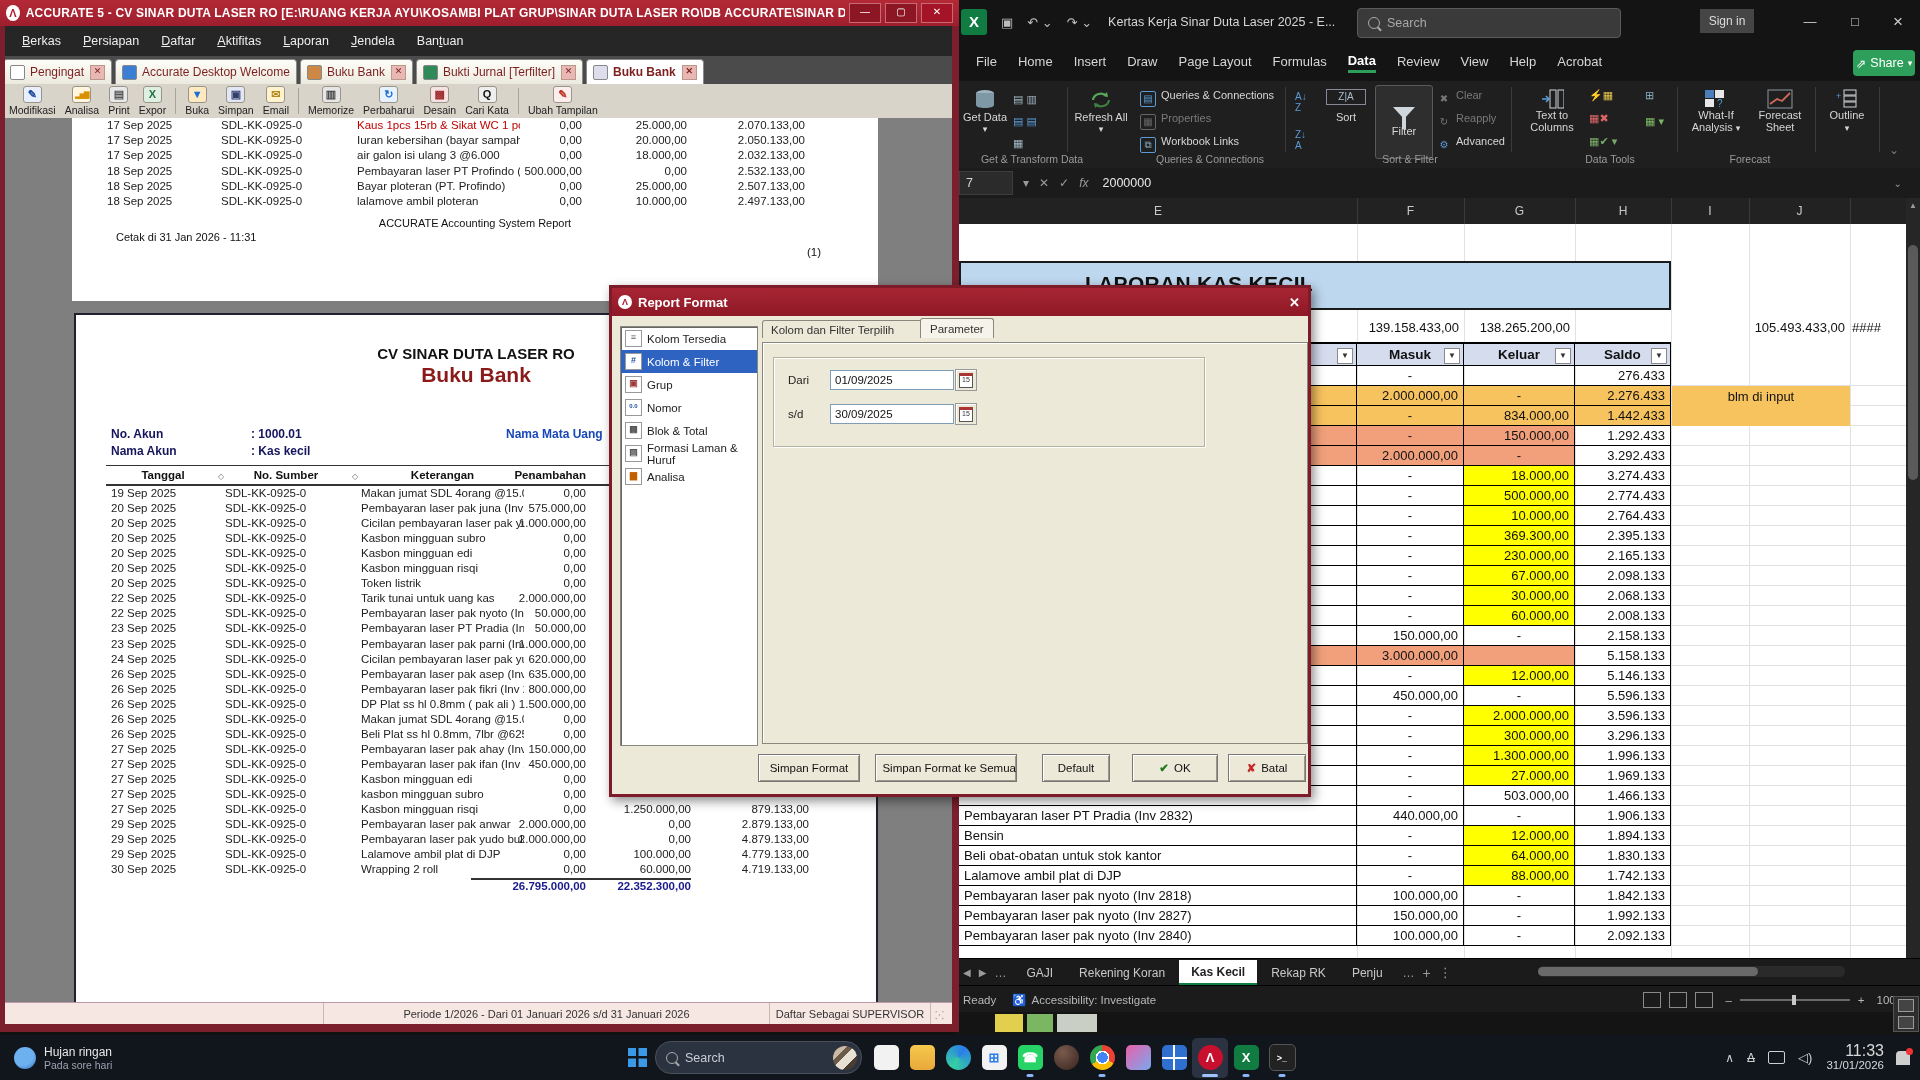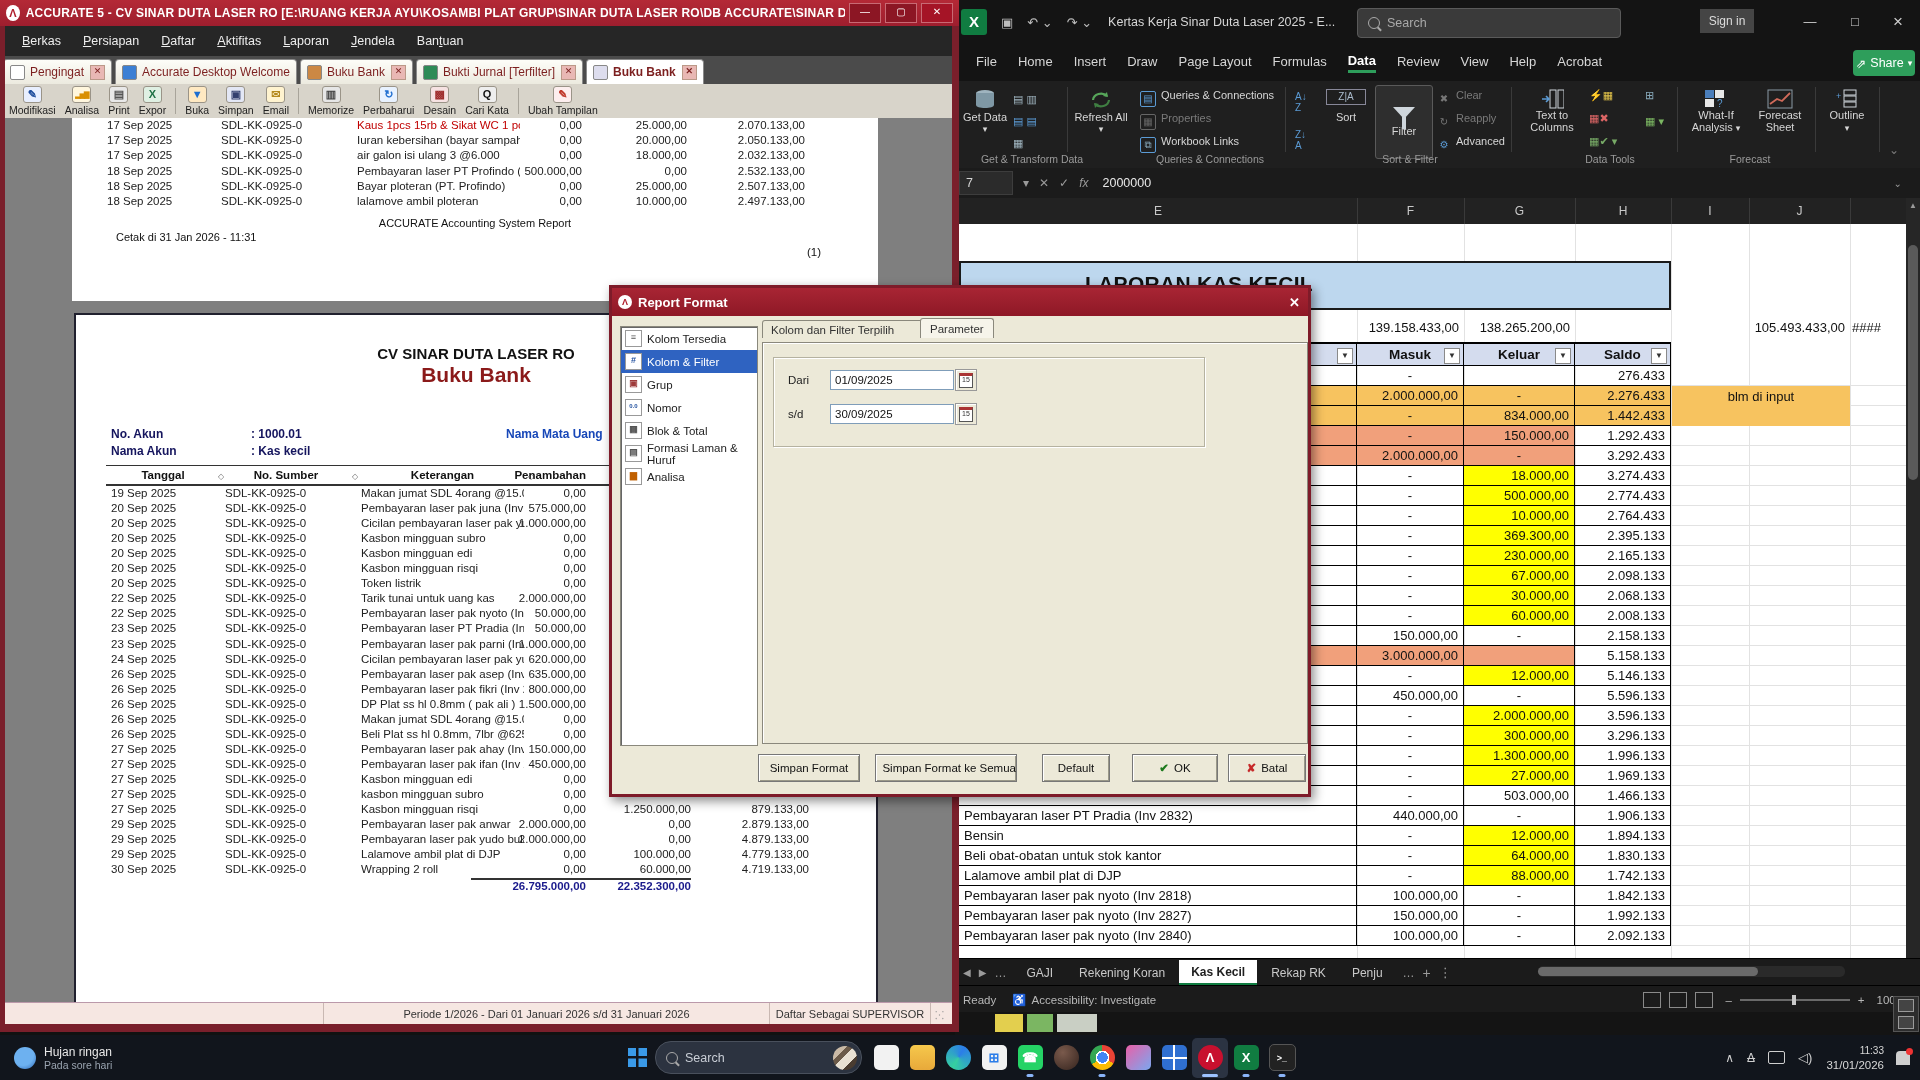--- a/index.html
+++ b/index.html
@@ -158,21 +158,21 @@
   .tbi{width:36px;height:40px;display:flex;align-items:center;justify-content:center;position:relative;}
   .tbi .ic{width:25px;height:25px;border-radius:5px;display:flex;align-items:center;justify-content:center;font-size:13px;font-weight:bold;color:#fff;}
   .tbi.active{background:#2b3342;border-radius:5px;}
   .tbi .run{position:absolute;bottom:1px;left:50%;transform:translateX(-50%);width:7px;height:3px;border-radius:2px;background:#8ab4f8;}
   .tbi.active .run{width:16px;background:#9ec3ff;}
   #tray{position:absolute;right:10px;top:0;height:45px;display:flex;align-items:center;color:#d8d8d8;}
   .trico{margin-left:13px;font-size:12px;color:#cfcfcf;}
   .mon{width:15px;height:11px;border:1.5px solid #cfcfcf;border-radius:2px;}
   .spk{font-size:13px;}
   #clock{text-align:right;margin-left:14px;line-height:14px;}
-  #clock .tm{font-size:10px;}
+  #clock .tm{font-size:16px;}
   #clock .dt{font-size:11.5px;}
   .belldot{position:relative;width:14px;height:14px;margin-left:12px;border-radius:4px 4px 0 0;background:#cfcfcf;}
   .belldot::after{content:"";position:absolute;right:-3px;top:-3px;width:7px;height:7px;border-radius:50%;background:#e33;}
 </style>
 </head>
 <body>
 
 <div id="root">
 
   <div class="abs" id="xlw"></div>

